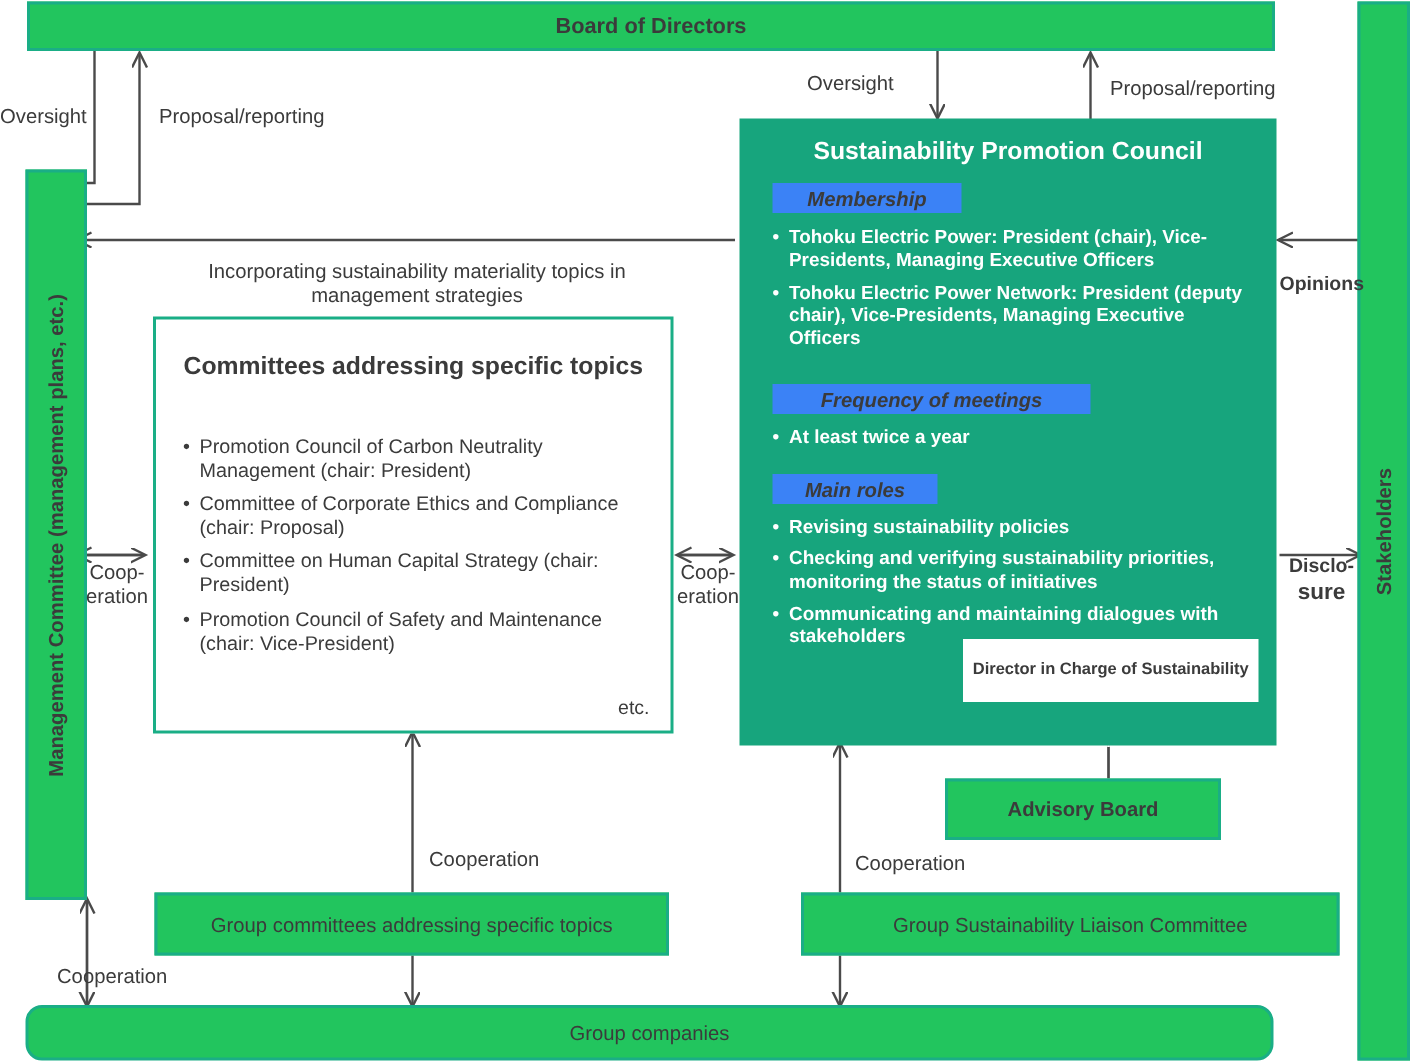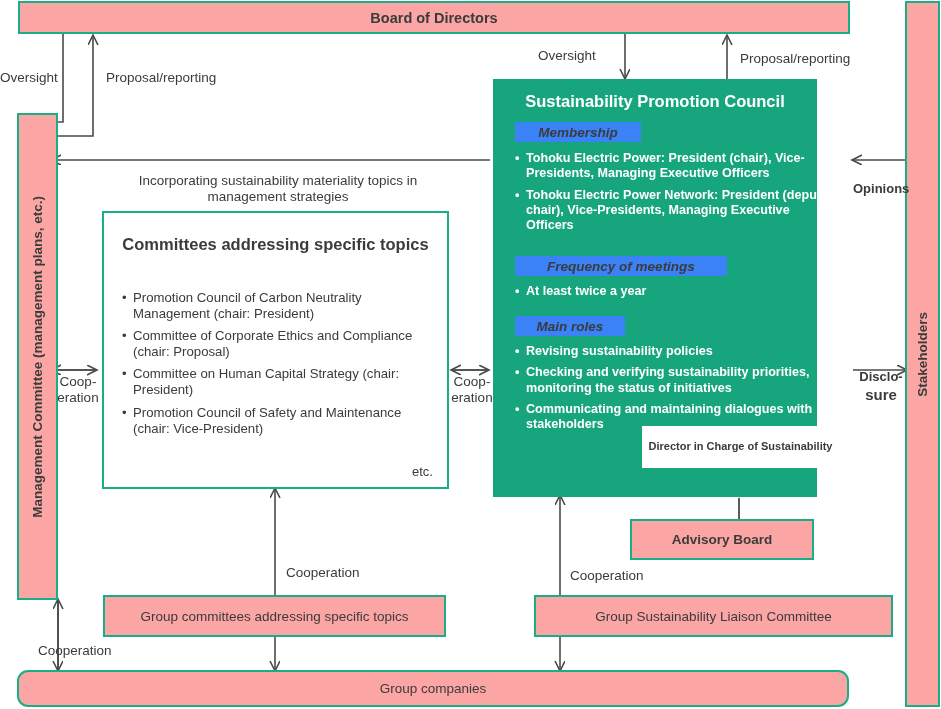--- a/index.html
+++ b/index.html
@@ -12,21 +12,21 @@
     position:relative;
     width:941px;
     height:709px;
     overflow:hidden;
     background:#ffffff;
   }
   .box{
     position:absolute;
     box-sizing:border-box;
     border:2px solid #1AAE86;
-    background:#fca5a5;
+    background:#22c55e;
     display:flex;
     align-items:center;
     justify-content:center;
     text-align:center;
     color:#3b3b3b;
   }
   .greenpanel{
     position:absolute;
     box-sizing:border-box;
     background:#17A57D;
@@ -145,21 +145,21 @@
   </div>
 
   <div class="box" style="left:17px;top:113px;width:41px;height:487px;">
     <span class="vlabel" style="font-size:13.5px;font-weight:bold;">Management Committee (management plans, etc.)</span>
   </div>
 
   <div class="box" style="left:905px;top:1px;width:35px;height:706px;">
     <span class="vlabel" style="font-size:13.5px;font-weight:bold;">Stakeholders</span>
   </div>
 
-  <div class="greenpanel" style="left:493px;top:79px;width:324px;height:418px;">
+  <div class="greenpanel" style="left:493px;top:79px;width:358px;height:418px;">
     <div class="ctitle" style="top:13px;left:0;">Sustainability Promotion Council</div>
 
     <div class="tag" style="left:22px;top:43px;width:126px;height:20px;">
       <span>Membership</span>
     </div>
     <ul class="bul greentext" style="position:absolute;left:22px;top:72px;width:315px;">
       <li>Tohoku Electric Power: President (chair), Vice-Presidents, Managing Executive Officers</li>
       <li>Tohoku Electric Power Network: President (deputy chair), Vice-Presidents, Managing Executive Officers</li>
     </ul>
 

